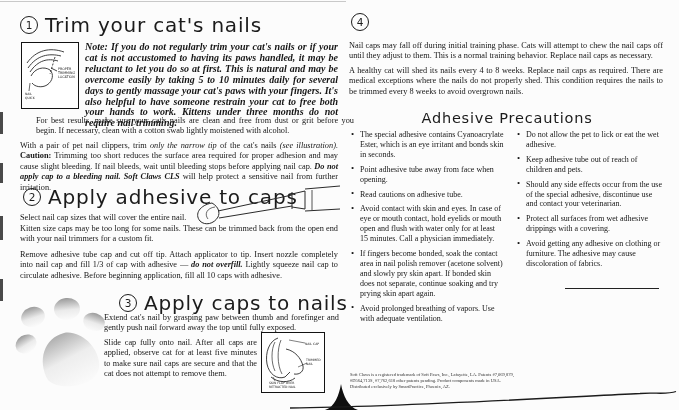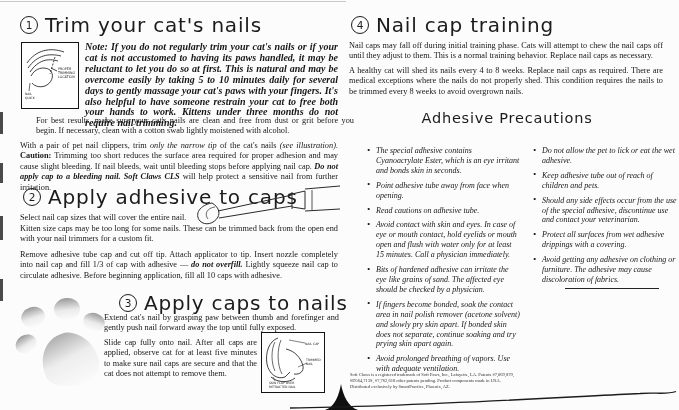--- a/index.html
+++ b/index.html
@@ -14,21 +14,21 @@
   
   .para{font-size:8.3px;line-height:10.4px;text-align:justify;}
   .note{font-size:10px;line-height:10.9px;font-style:italic;font-weight:600;text-align:justify;}
   .note b{font-weight:800;}
   .it{font-style:italic;}
   .bd{font-weight:700;}
   .bi{font-weight:700;font-style:italic;}
   
   .prec-title{font-family:"DejaVu Sans", sans-serif;font-size:14.5px;letter-spacing:.8px;
               text-align:center;color:#1b1b1b;}
-  ul.prec{list-style:none;margin:16px;padding:0;font-style:italic;}
+  ul.prec{list-style:none;margin:0;padding:0;}
   ul.prec li{position:relative;padding-left:9px;margin:0 0 5px 0;font-size:8px;line-height:9.9px;}
   ul.prec li::before{content:"•";position:absolute;left:0;top:-0.5px;font-size:9px;}
   .fineprint{font-size:4.5px;line-height:6px;color:#333;}
   .hrline{border-top:1.5px solid #222;}
   
   .figbox{border:1.5px solid #131313;background:#fff;}
   .edge-dash{position:absolute;left:0;width:2.5px;background:#2c2c2c;filter:blur(.4px);opacity:.85;}
   .topline{position:absolute;left:0;top:1px;height:1px;background:#c9c9c9;}
   svg text{font-family:"DejaVu Sans", sans-serif;fill:#222;}
 </style>
@@ -145,34 +145,32 @@
     </defs>
     <ellipse cx="27" cy="29" rx="12" ry="10" fill="url(#pg)" transform="rotate(-18 27 29)" opacity="0.9"></ellipse>
     <ellipse cx="61" cy="21" rx="13" ry="11" fill="url(#pg)" transform="rotate(-6 61 21)" opacity="0.9"></ellipse>
     <ellipse cx="88" cy="34" rx="11" ry="9" fill="url(#pg)" transform="rotate(18 88 34)" opacity="0.9"></ellipse>
     <ellipse cx="20" cy="56" rx="11" ry="9" fill="url(#pg)" transform="rotate(-32 20 56)" opacity="0.9"></ellipse>
     <path d="M42,92 C31,73 38,50 58,45 C73,42 91,57 93,74 C95,88 82,97 66,98 C55,99 47,97 42,92 Z" fill="url(#pg2)" opacity="0.92"></path>
   </svg>
 
   <div class="abs step-head" style="left:351px;top:13px;">
     <span class="badge">4</span>
-    <span class="step-title">Nail cap training</span>
   </div>
 
   <div class="abs para" style="left:349px;top:41px;width:314px;">Nail caps may fall off during initial training phase. Cats will attempt to chew the nail caps off until they adjust to them. This is a normal training behavior. Replace nail caps as necessary.</div>
   <div class="abs para" style="left:349px;top:66px;width:314px;">A healthy cat will shed its nails every 4 to 8 weeks. Replace nail caps as required. There are medical exceptions where the nails do not properly shed. This condition requires the nails to be trimmed every 8 weeks to avoid overgrown nails.</div>
 
   <div class="abs prec-title" style="left:349px;top:110px;width:316px;">Adhesive Precautions</div>
 
   <ul class="prec abs" style="left:351px;top:130px;width:153px;">
     <li>The special adhesive contains Cyanoacrylate Ester, which is an eye irritant and bonds skin in seconds.</li>
     <li>Point adhesive tube away from face when opening.</li>
     <li>Read cautions on adhesive tube.</li>
     <li>Avoid contact with skin and eyes. In case of eye or mouth contact, hold eyelids or mouth open and flush with water only for at least 15 minutes. Call a physician immediately.</li>
-    <li>Bits of hardened adhesive can irritate the eye like grains of sand. The affected eye should be checked by a physician.</li>
     <li>If fingers become bonded, soak the contact area in nail polish remover (acetone solvent) and slowly pry skin apart. If bonded skin does not separate, continue soaking and try prying skin apart again.</li>
     <li>Avoid prolonged breathing of vapors. Use with adequate ventilation.</li>
   </ul>
 
   <ul class="prec abs" style="left:517px;top:130px;width:148px;">
     <li>Do not allow the pet to lick or eat the wet adhesive.</li>
     <li>Keep adhesive tube out of reach of children and pets.</li>
     <li>Should any side effects occur from the use of the special adhesive, discontinue use and contact your veterinarian.</li>
     <li>Protect all surfaces from wet adhesive drippings with a covering.</li>
     <li>Avoid getting any adhesive on clothing or furniture. The adhesive may cause discoloration of fabrics.</li>

